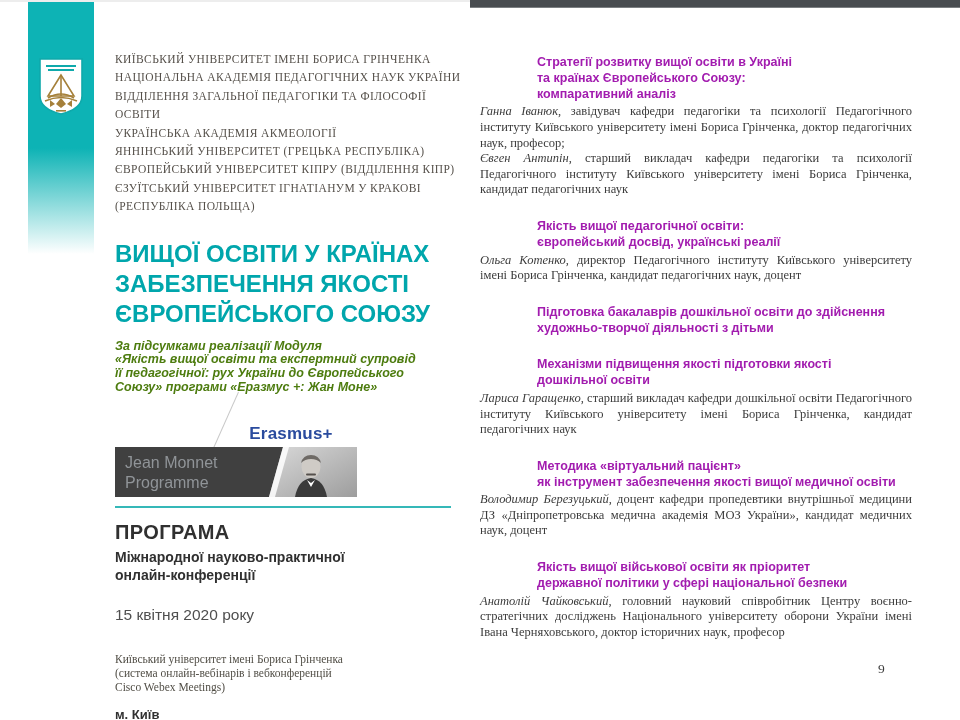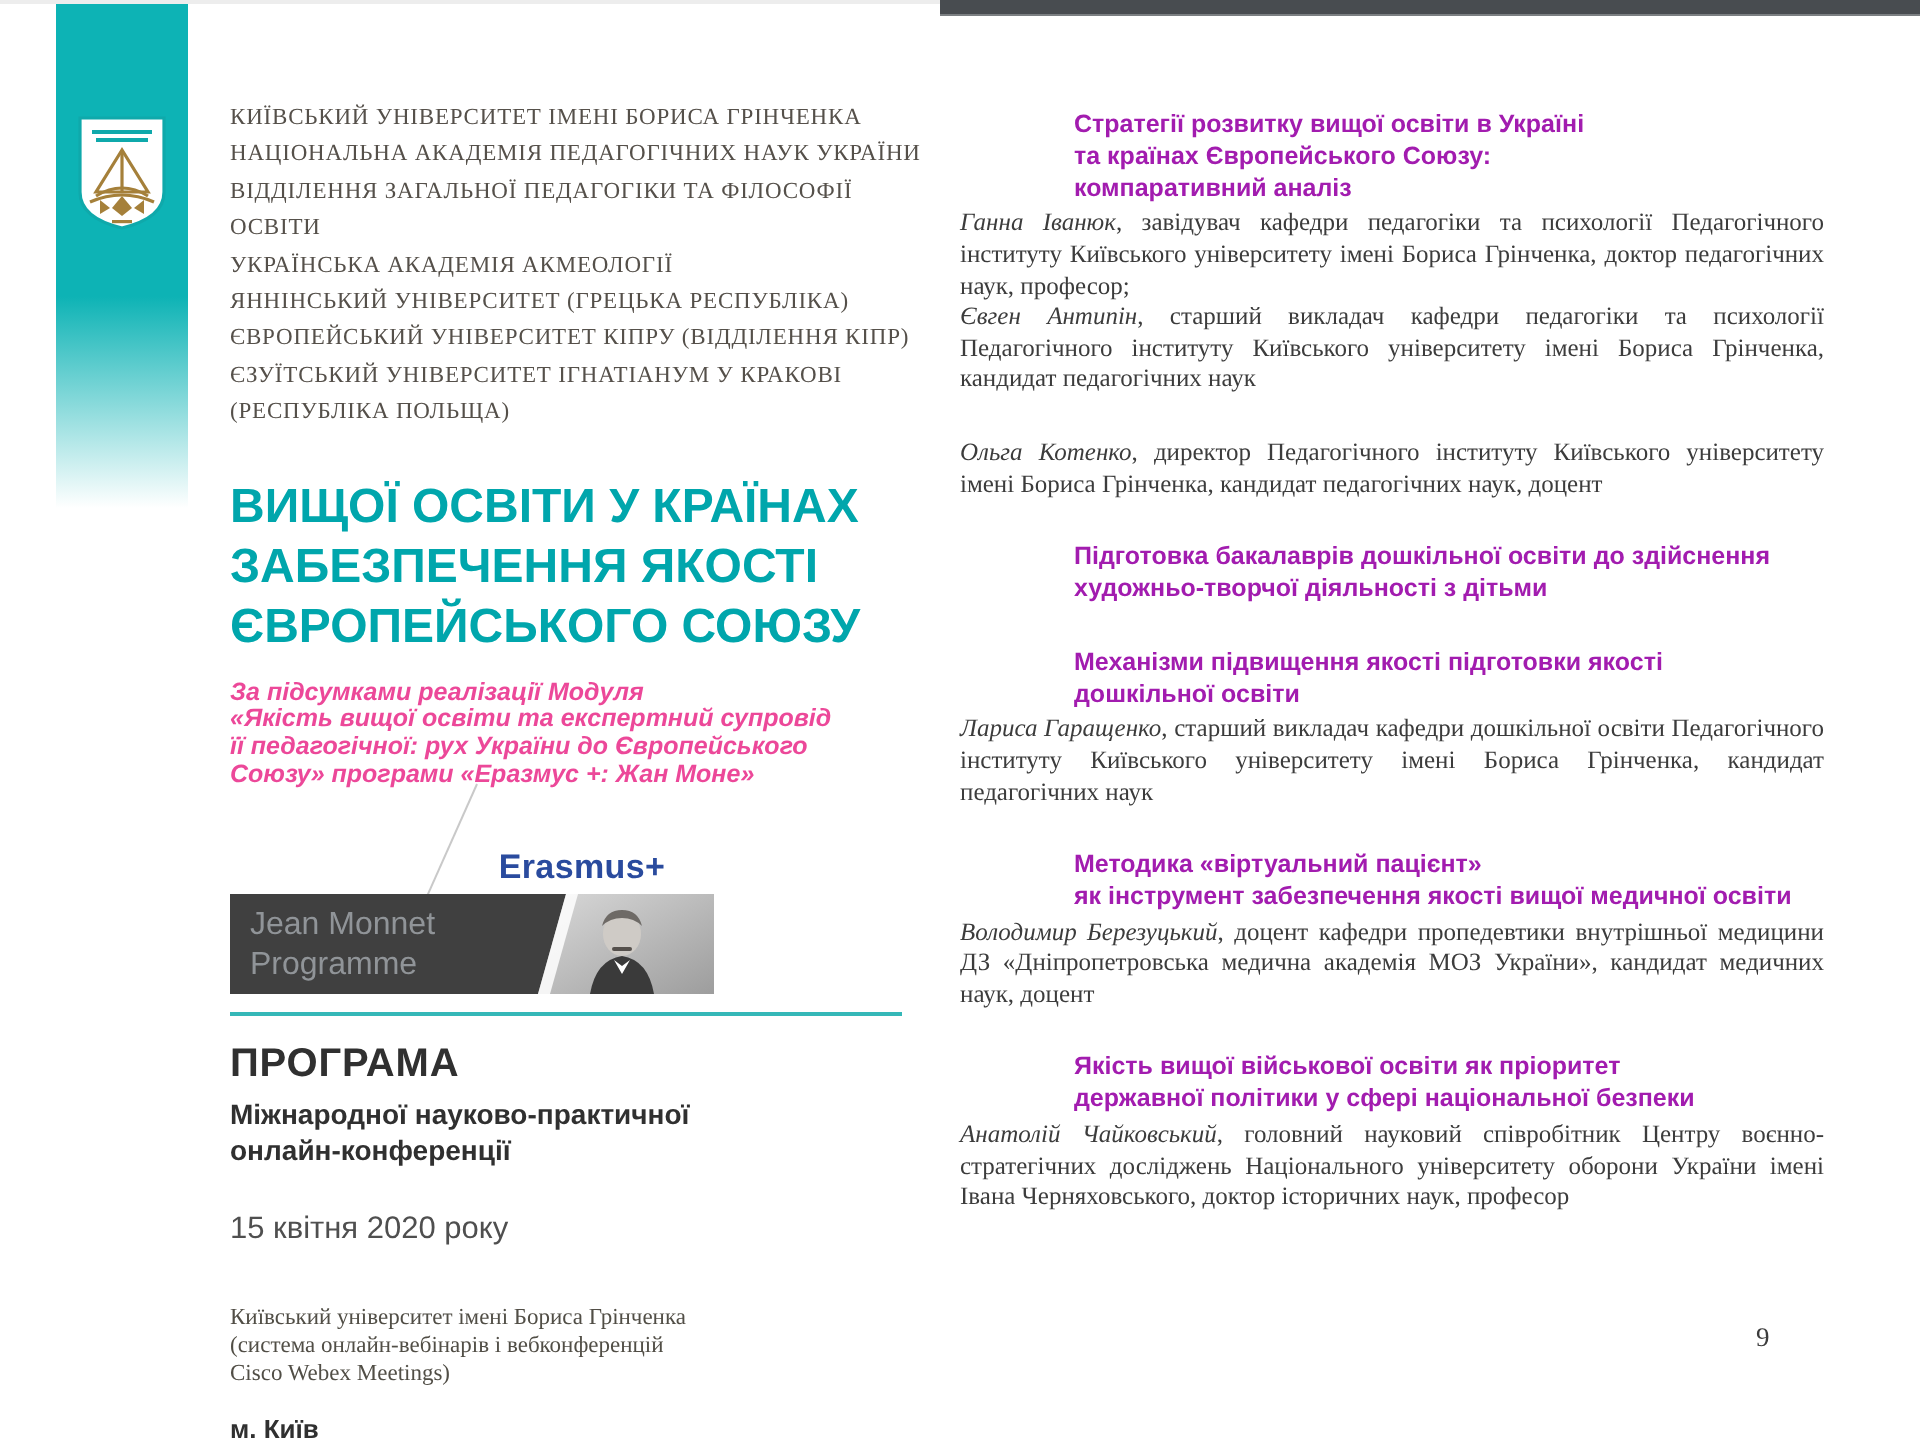--- a/index.html
+++ b/index.html
@@ -13,21 +13,21 @@
              background:linear-gradient(180deg,#0db3b5 0%,#0db3b5 58%,rgba(13,179,181,0) 100%);}
   .logo{position:absolute;left:9px;top:56px;}
   
   .left-col{position:absolute;left:115px;top:50px;width:352px;}
   .orgs{font-family:"Liberation Serif",serif;font-size:11.5px;line-height:18.4px;
         letter-spacing:.4px;color:#55504a;}
   .orgs span{display:block;}
   .doc-title{margin:23px 0 0 0;font-size:24px;line-height:30px;font-weight:bold;color:#00a6ac;}
   .doc-title span{display:block;}
   .subtitle{margin:11px 0 0 0;font-size:12.5px;line-height:13.7px;font-weight:bold;
-            font-style:italic;color:#ec4899;}
+            font-style:italic;color:#4d7c0f;}
   .subtitle span{display:block;}
   .erasmus-row{margin-top:21px;display:flex;align-items:center;gap:9px;height:24px;flex-direction:column;}
   .erasmus-label{font-size:17px;font-weight:bold;color:#2a4b9e;letter-spacing:.2px;}
   .jm-box{position:relative;margin-top:8px;width:242px;height:50px;background:#404040;overflow:hidden;}
   .jm-text{position:absolute;left:10px;top:6px;font-size:16px;line-height:20px;color:#909498;}
   .jm-text span{display:block;}
   .jm-photo{position:absolute;right:0;top:0;}
   .slash{position:absolute;left:238px;top:392px;width:1px;height:92px;background:#c9c9c9;
          transform:rotate(24deg);transform-origin:top;}
   .teal-rule{margin-top:9px;width:336px;height:2px;background:#35b8b8;}
@@ -168,20 +168,24 @@
       <h4 class="s-head">
         <span>Стратегії розвитку вищої освіти в Україні</span>
         <span>та країнах Європейського Союзу:</span>
         <span>компаративний аналіз</span>
       </h4>
       <p class="sp"><span class="nm">Ганна Іванюк</span><span>, завідувач кафедри педагогіки та психології Педагогічного інституту Київського університету імені Бориса Грінченка, доктор педагогічних наук, професор;</span></p>
       <p class="sp"><span class="nm">Євген Антипін</span><span>, старший викладач кафедри педагогіки та психології Педагогічного інституту Київського університету імені Бориса Грінченка, кандидат педагогічних наук</span></p>
     </section>
 
     <section class="session">
+      <h4 class="s-head">
+        <span>Якість вищої педагогічної освіти:</span>
+        <span>європейський досвід, українські реалії</span>
+      </h4>
       <p class="sp"><span class="nm">Ольга Котенко</span><span>, директор Педагогічного інституту Київського університету імені Бориса Грінченка, кандидат педагогічних наук, доцент</span></p>
     </section>
 
     <section class="session">
       <h4 class="s-head">
         <span>Підготовка бакалаврів дошкільної освіти до здійснення</span>
         <span>художньо-творчої діяльності з дітьми</span>
       </h4>
     </section>
 

